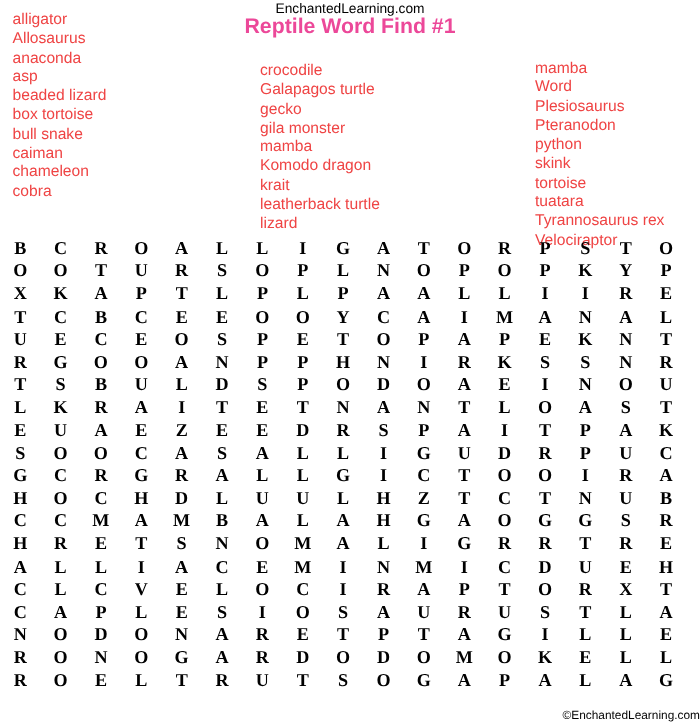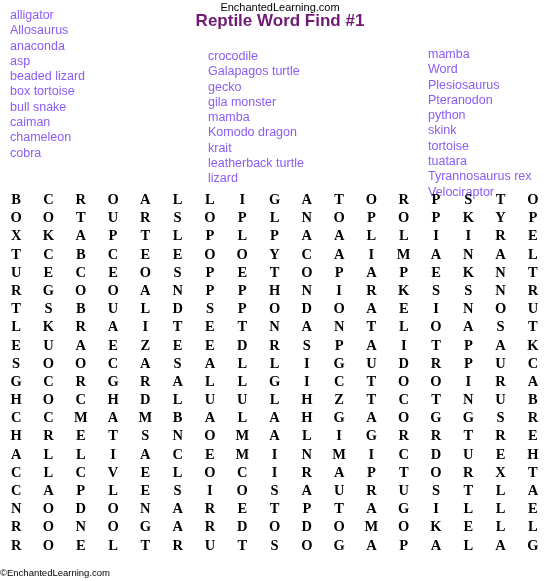--- a/index.html
+++ b/index.html
@@ -36,21 +36,21 @@
   .puzzle-title {
     position: absolute;
     top: 11px;
     left: 0;
     width: 560px;
     text-align: center;
     font-family: "Liberation Sans", sans-serif;
     font-size: 17px;
     font-weight: bold;
     line-height: 19px;
-    color: #701a75;
+    color: #ec4899;
   }
 
   
   .word-lists {
     position: absolute;
     top: 8px;
     left: 0;
     width: 560px;
     height: 175px;
   }
@@ -62,21 +62,21 @@
   .word-column.col-mid   { left: 208px; width: 200px; margin-top: 11px; }
   .word-column.col-right { left: 428px; width: 132px; margin-top: 39px; }
 
   .word-column.col-mid   { top: 30px; }
 
   .word-item {
     font-family: "Liberation Sans", sans-serif;
     font-size: 12.5px;
     line-height: 15.3px;
     white-space: nowrap;
-    color: #8b5cf6;
+    color: #ef4444;
   }
 
   
   .letter-grid {
     position: absolute;
     top: 190px;
     left: 0;
     width: 477px;
   }
   .grid-row {
@@ -94,21 +94,21 @@
     line-height: 18.2px;
     color: #000000;
   }
 
   
   .footer {
     position: absolute;
     bottom: 2px;
     left: 0;
     width: 560px;
-    text-align: left;
+    text-align: right;
     font-family: "Liberation Sans", sans-serif;
     font-size: 9.5px;
     line-height: 12px;
     color: #000000;
   }
 </style>
 </head>
 <body>
 
 <div class="header">

